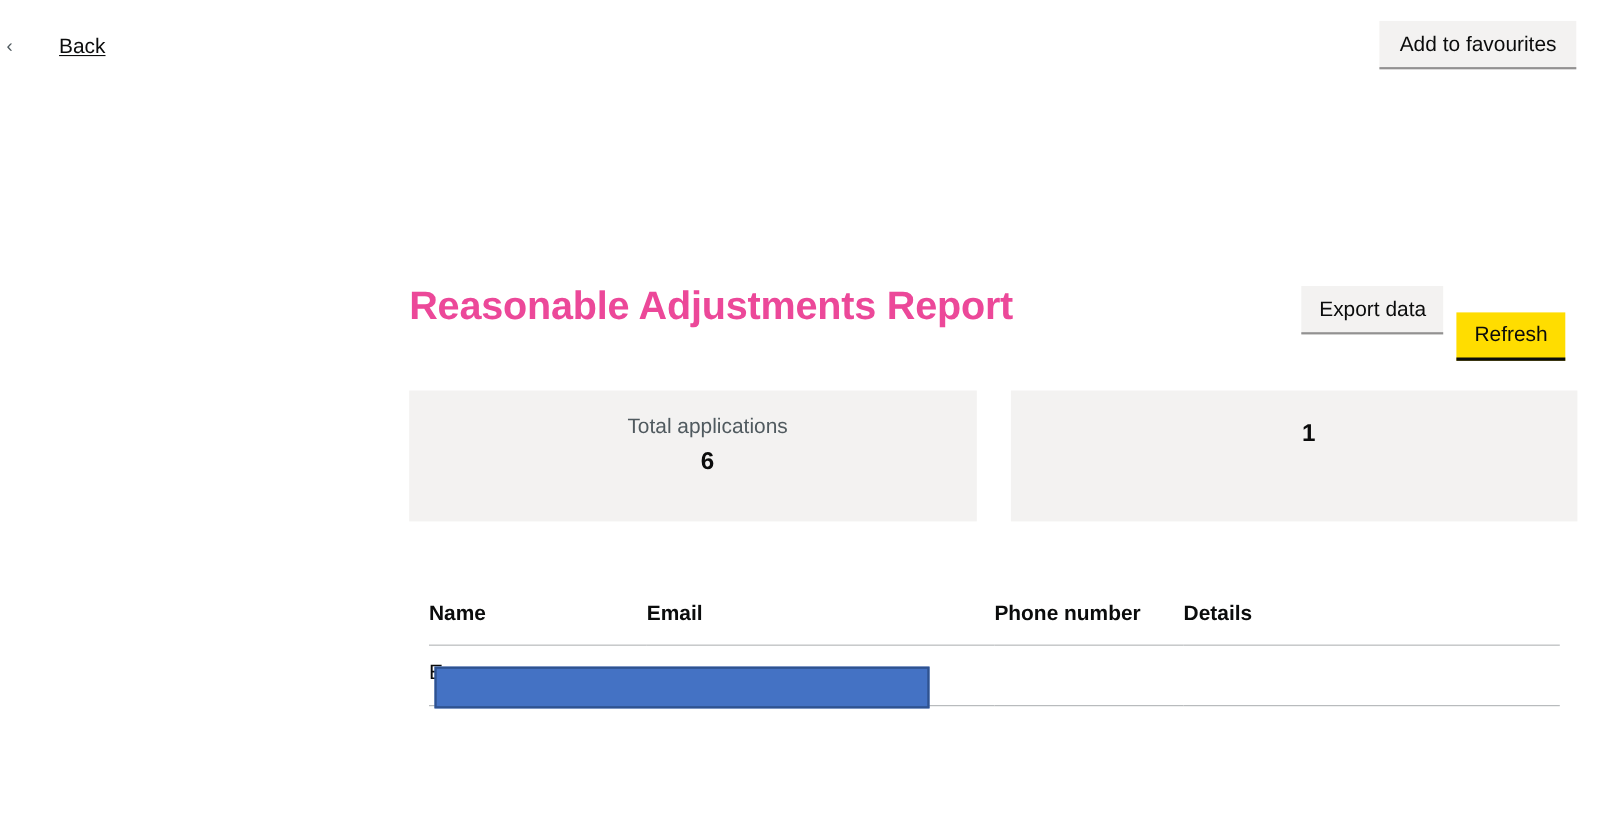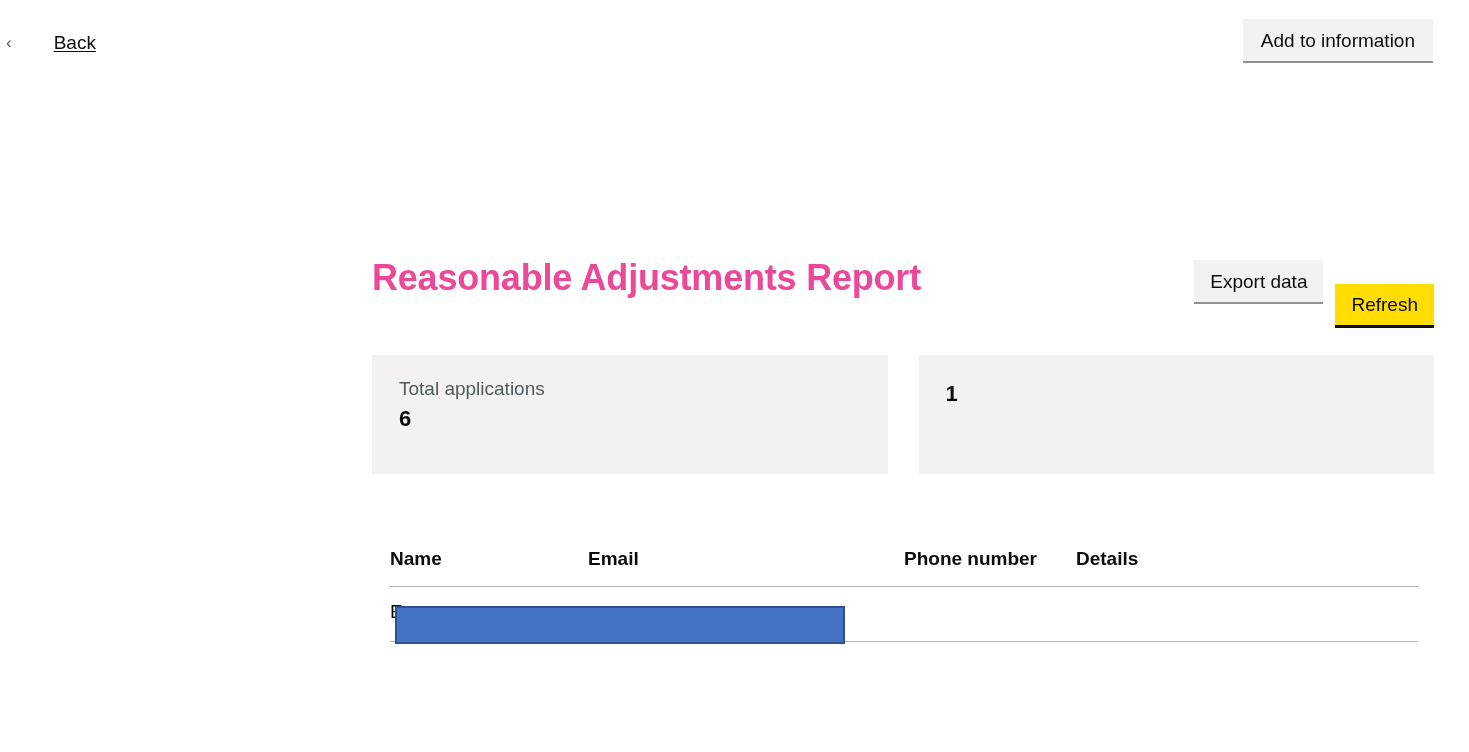--- a/index.html
+++ b/index.html
@@ -148,36 +148,37 @@
     top: 0;
     margin: 0;
     font-size: 36px;
     font-weight: 700;
     color: #ec4899;
     line-height: 1.1;
     letter-spacing: -0.2px;
   }
   .content-actions {
     position: absolute;
-    right: 0;
+    right: 11px;
     top: 2px;
     display: flex;
     gap: 12px;
   }
   .btn-export { height: 44px; padding: 0 16px; }
   .btn-refresh { height: 44px; padding: 0 16px; margin-top: 24px; }
 
   
   .cards {
     position: absolute;
     left: 0;
     top: 97px;
     width: 1062px;
     display: flex;
     gap: 31px;
+    text-align: center;
   }
   .card {
     background: #f3f2f1;
     width: 516px;
     height: 119px;
     box-sizing: border-box;
     padding: 22px 0 0 27px;
   }
   .card-label {
     font-size: 19px;
@@ -243,21 +244,21 @@
 </head>
 <body>
 
 <div class="page">
 
   <div class="topbar">
     <a class="back-link">
       <span class="back-chevron">‹</span>
       <span class="back-text">Back</span>
     </a>
-    <button class="btn btn-secondary fav-btn">Add to information</button>
+    <button class="btn btn-secondary fav-btn">Add to favourites</button>
   </div>
 
 
 
   <main class="content">
 
     <div class="content-head">
       <h2 class="report-title">Reasonable Adjustments Report</h2>
       <div class="content-actions">
         <button class="btn btn-secondary btn-export">Export data</button>

